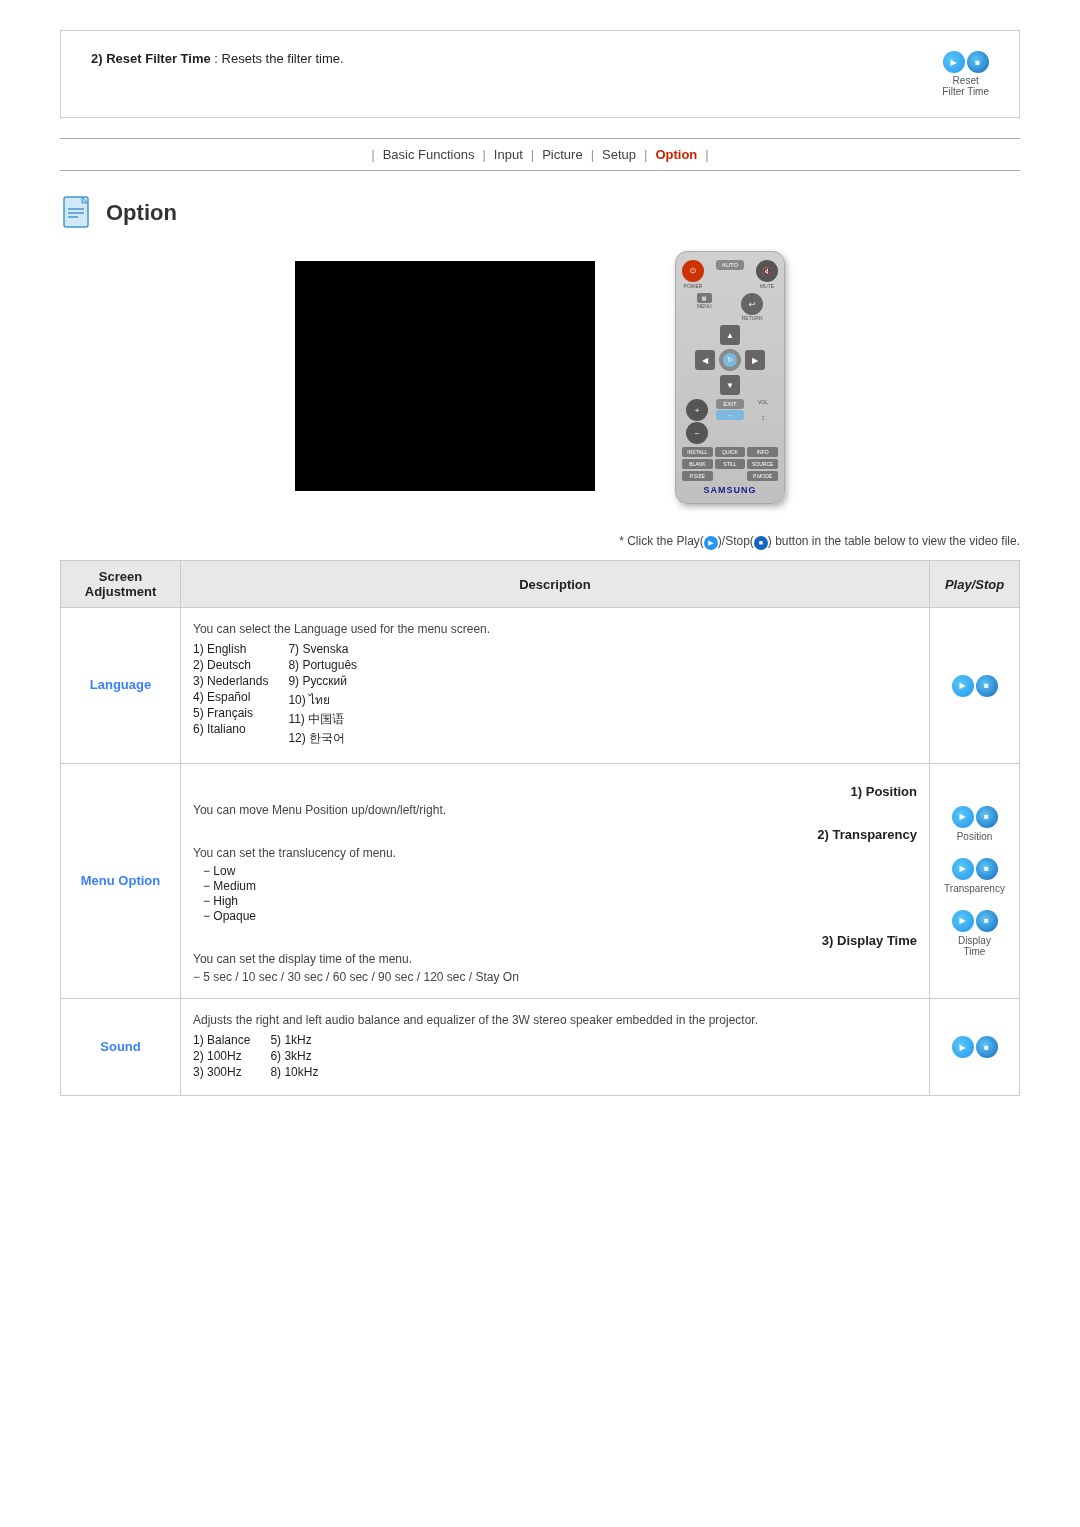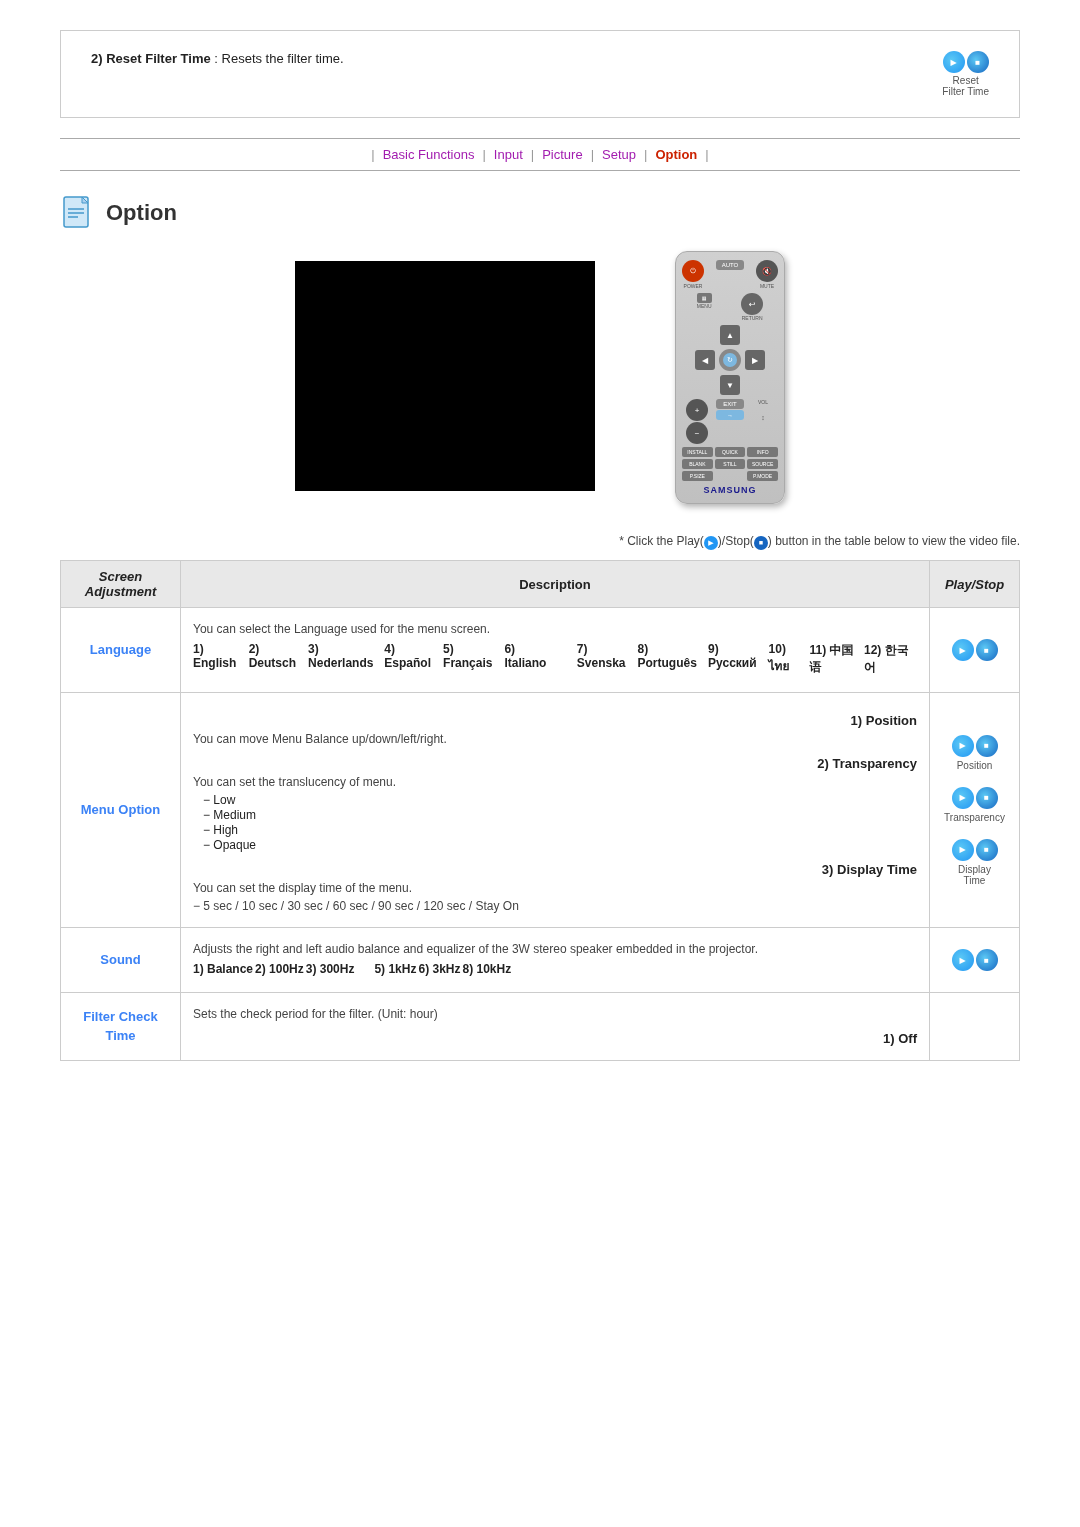--- a/index.html
+++ b/index.html
@@ -82,21 +82,21 @@
       color: #555;
       font-size: 13px;
     }
 
     .nav-bar .nav-separator {
       color: #999;
       margin: 0 8px;
     }
 
     .nav-bar .nav-link {
-      color: #a21caf;
+      color: #404040;
       text-decoration: none;
       cursor: pointer;
     }
 
     .nav-bar .nav-link.active {
       color: #cc2200;
       font-weight: bold;
     }
 
     
@@ -253,21 +253,20 @@
       border: 1px solid #ccc;
       padding: 8px 10px;
       font-weight: bold;
       font-size: 13px;
       text-align: center;
     }
 
     .main-table th.col-screen {
       width: 120px;
       text-align: center;
-      font-style: italic;
     }
 
     .main-table th.col-desc {
       text-align: center;
     }
 
     .main-table th.col-playstop {
       width: 90px;
       text-align: center;
       font-style: italic;
@@ -307,23 +306,22 @@
     }
 
     .desc-list {
       display: flex;
       gap: 20px;
       margin: 6px 0;
     }
 
     .desc-col {
       display: flex;
-      flex-direction: row;
+      flex-direction: column;
       gap: 2px;
-      font-weight: bold;
     }
 
     .desc-item {
       font-size: 12px;
     }
 
     .desc-text {
       font-size: 12px;
       margin: 4px 0;
       color: #444;
@@ -514,21 +512,21 @@
                 <div class="btn-stop">■</div>
               </div>
             </div>
           </td>
         </tr>
 
         <tr>
           <td class="col-screen">Menu Option</td>
           <td class="col-desc">
             <div class="sub-label">1) Position</div>
-            <div class="desc-text">You can move Menu Balance up/down/left/right.</div>
+            <div class="desc-text">You can move Menu Position up/down/left/right.</div>
             <div class="sub-label">2) Transparency</div>
             <div class="desc-text">You can set the translucency of menu.</div>
             <div class="indent-list">
               <div class="indent-item">− Low</div>
               <div class="indent-item">− Medium</div>
               <div class="indent-item">− High</div>
               <div class="indent-item">− Opaque</div>
             </div>
             <div class="sub-label">3) Display Time</div>
             <div class="desc-text">You can set the display time of the menu.</div>
@@ -581,25 +579,17 @@
           <td class="col-playstop">
             <div class="play-stop-pair">
               <div class="btn-pair">
                 <div class="btn-play">▶</div>
                 <div class="btn-stop">■</div>
               </div>
             </div>
           </td>
         </tr>
 
-        <tr>
-          <td class="col-screen">Filter Check<br>Time</td>
-          <td class="col-desc">
-            <div class="desc-text">Sets the check period for the filter. (Unit: hour)</div>
-            <div class="sub-label">1) Off</div>
-          </td>
-          <td class="col-playstop"></td>
-        </tr>
       </tbody>
     </table>
   </div>
 
 </div>
 
 </body></html>

